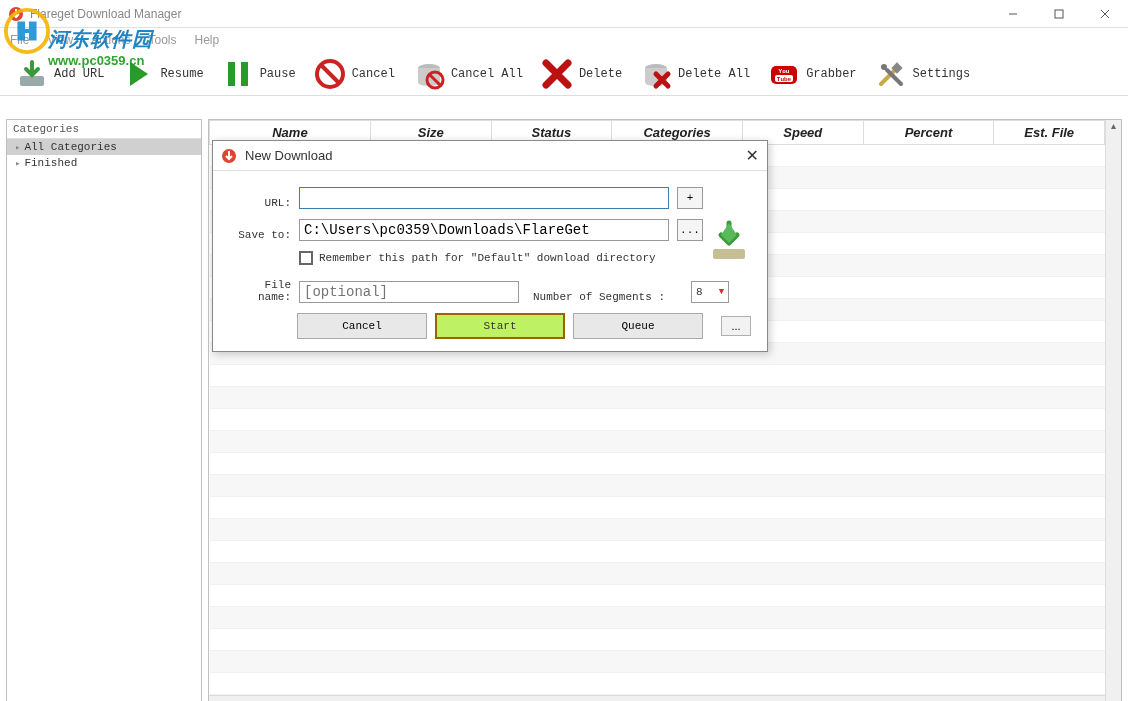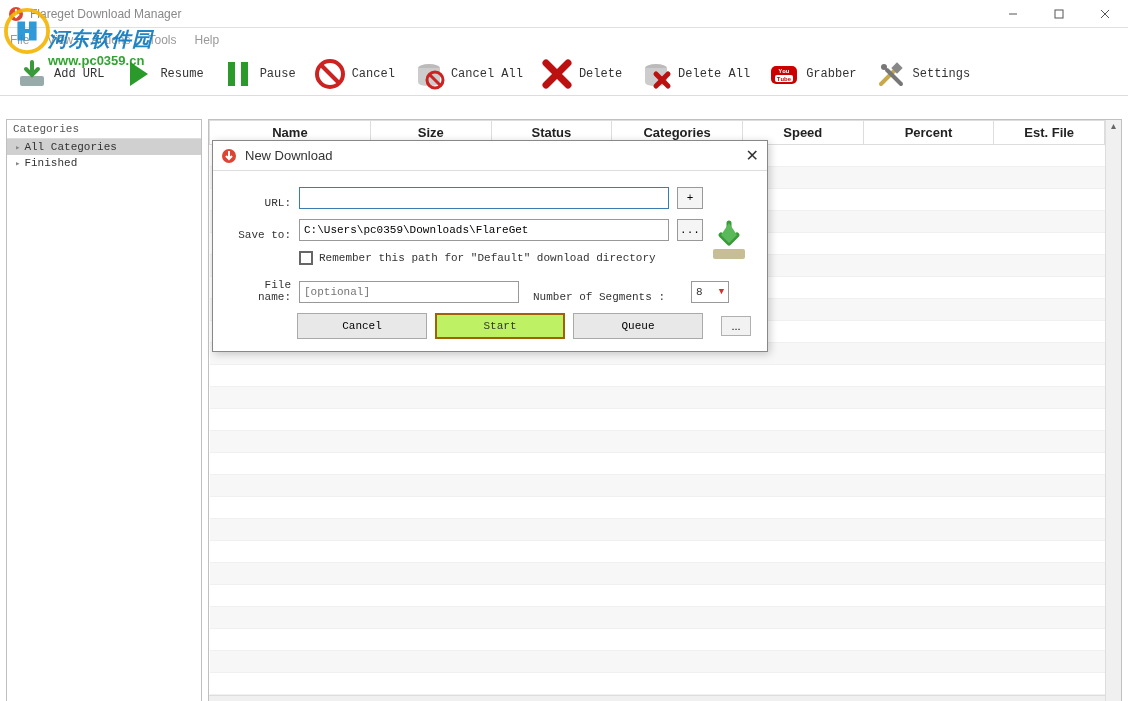--- a/index.html
+++ b/index.html
@@ -21,39 +21,39 @@
 .body-area { display: flex; height: calc(701px - 28px - 24px - 44px); padding: 6px; gap: 6px; margin-top: 17px; }
 
 .sidebar { width: 196px; border: 1px solid #c0c0c0; background: #fff; display: flex; flex-direction: column; }
 .sidebar-header { padding: 3px 6px; font-family: "Courier New", monospace; font-size: 11px; color: #555; border-bottom: 1px solid #ddd; }
 .sidebar-item { display: flex; align-items: center; gap: 4px; padding: 2px 8px; font-family: "Courier New", monospace; font-size: 11px; cursor: pointer; }
 .sidebar-item.selected { background: #d0d0d0; }
 .chev { color: #888; font-size: 9px; }
 
 .main { flex: 1; border: 1px solid #c0c0c0; display: flex; flex-direction: column; overflow: hidden; }
 .table-wrap { flex: 1; overflow: hidden; position: relative; }
-table { width: 100%; border-collapse: collapse; table-layout: fixed; }
+table { width: 100%; border-collapse: collapse; table-layout: fixed; font-style: italic; }
 thead th { background: #fff; border: 1px solid #ddd; padding: 4px; font-weight: bold; font-size: 13px; text-align: center; color: #222; }
 tbody td { height: 22px; border-bottom: 1px solid #f0f0f0; }
 tbody tr:nth-child(even) td { background: #f7f7f7; }
 .vscroll { width: 16px; background: #f0f0f0; border-left: 1px solid #ddd; }
 .hscroll { height: 16px; background: #f0f0f0; border-top: 1px solid #ddd; display: flex; justify-content: space-between; align-items: center; padding: 0 2px; }
 .scroll-arrow { color: #666; font-size: 10px; cursor: pointer; }
 .table-flex { display: flex; height: 100%; }
 .table-left { flex: 1; display: flex; flex-direction: column; }
 
 
 .dialog { position: absolute; left: 212px; top: 140px; width: 556px; background: #fff; border: 1px solid #888; box-shadow: 2px 2px 8px rgba(0,0,0,0.2); z-index: 10; }
 .dialog-titlebar { height: 30px; display: flex; align-items: center; justify-content: space-between; padding: 8px 8px; border-bottom: 1px solid #ddd; }
 .dialog-title-left { display: flex; align-items: center; gap: 8px; font-size: 13px; color: #333; }
 .dialog-close { cursor: pointer; font-size: 16px; color: #333; }
 .dialog-body { padding: 16px 16px 12px 16px; font-family: "Courier New", monospace; font-size: 11px; color: #333; }
 .form-row { display: flex; align-items: flex-end; margin-bottom: 10px; gap: 8px; }
 .form-label { width: 62px; text-align: right; color: #333; }
-.text-input { border: 1px solid #3a7db0; height: 22px; padding: 0 4px; font-family: inherit; font-size: 11px; }
+.text-input { border: 1px solid #3a7db0; height: 22px; padding: 0 4px; font-family: inherit; font-size: 14px; }
 .text-input.plain { border: 1px solid #999; }
 .small-btn { width: 26px; height: 22px; border: 1px solid #999; background: #f5f5f5; cursor: pointer; font-family: inherit; font-size: 11px; display: flex; align-items: center; justify-content: center; }
 .check-row { display: flex; align-items: center; gap: 6px; margin-left: 70px; margin-bottom: 14px; font-size: 11px; }
 .checkbox { width: 14px; height: 14px; border: 2px solid #666; background: #fff; }
 .download-icon-big { width: 44px; height: 44px; position: absolute; right: 16px; top: 48px; }
 .segments-select { width: 38px; height: 22px; border: 1px solid #999; background: #fff; display: flex; align-items: center; justify-content: space-between; padding: 0 4px; cursor: pointer; }
 .dlg-buttons { display: flex; gap: 8px; margin-left: 68px; align-items: center; }
 .dlg-btn { width: 130px; height: 26px; border: 1px solid #aaa; background: #e8e8e8; cursor: pointer; font-family: "Courier New", monospace; font-size: 11px; display: flex; align-items: center; justify-content: center; }
 .dlg-btn.primary { border: 2px solid #a16207; background: #bef264; color: #333; }
 .dotsbtn { width: 30px; height: 20px; border: 1px solid #b0b0b0; background: #f2f2f2; font-size: 11px; display: flex; align-items: center; justify-content: center; margin-left: auto; cursor: pointer; }

